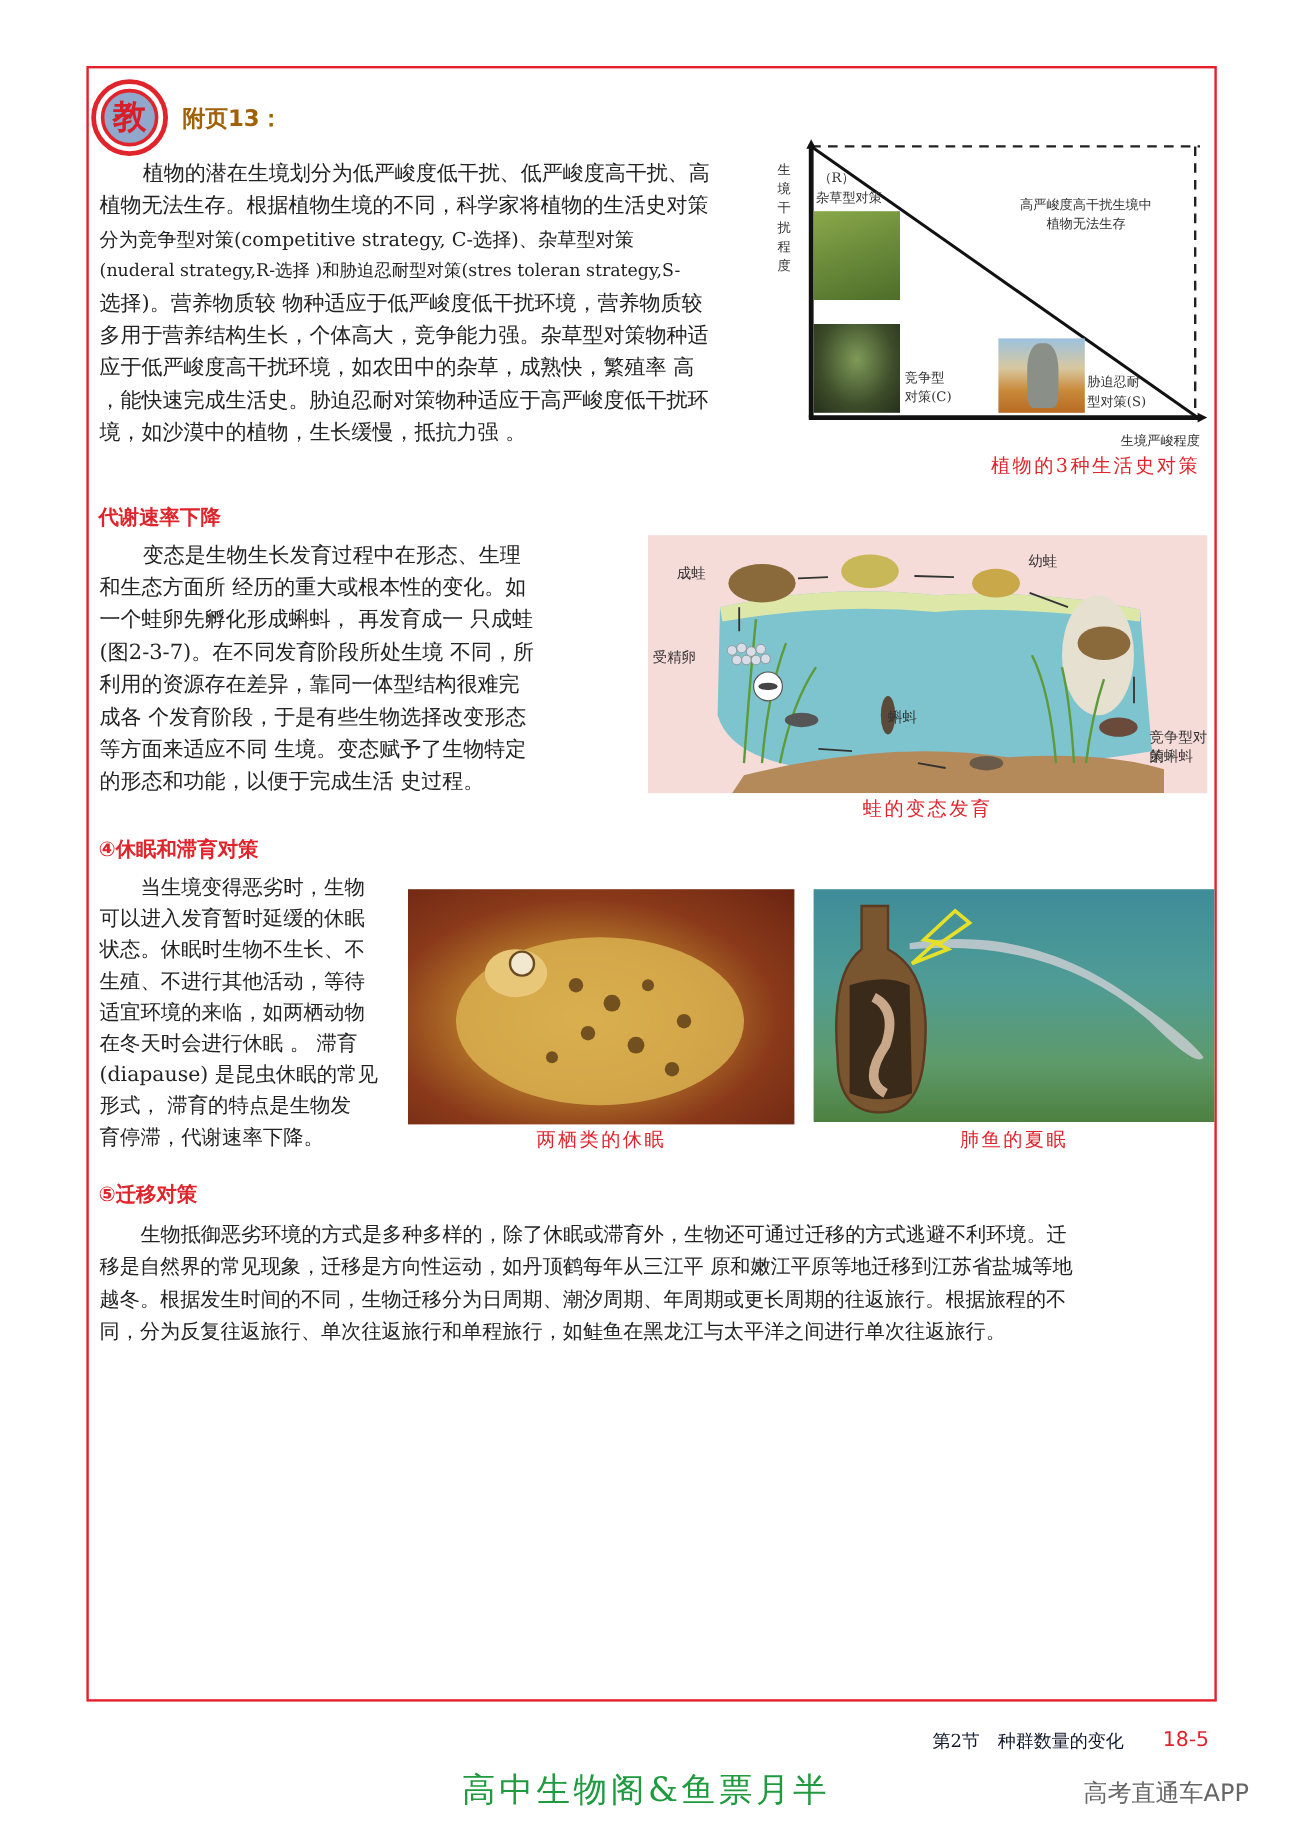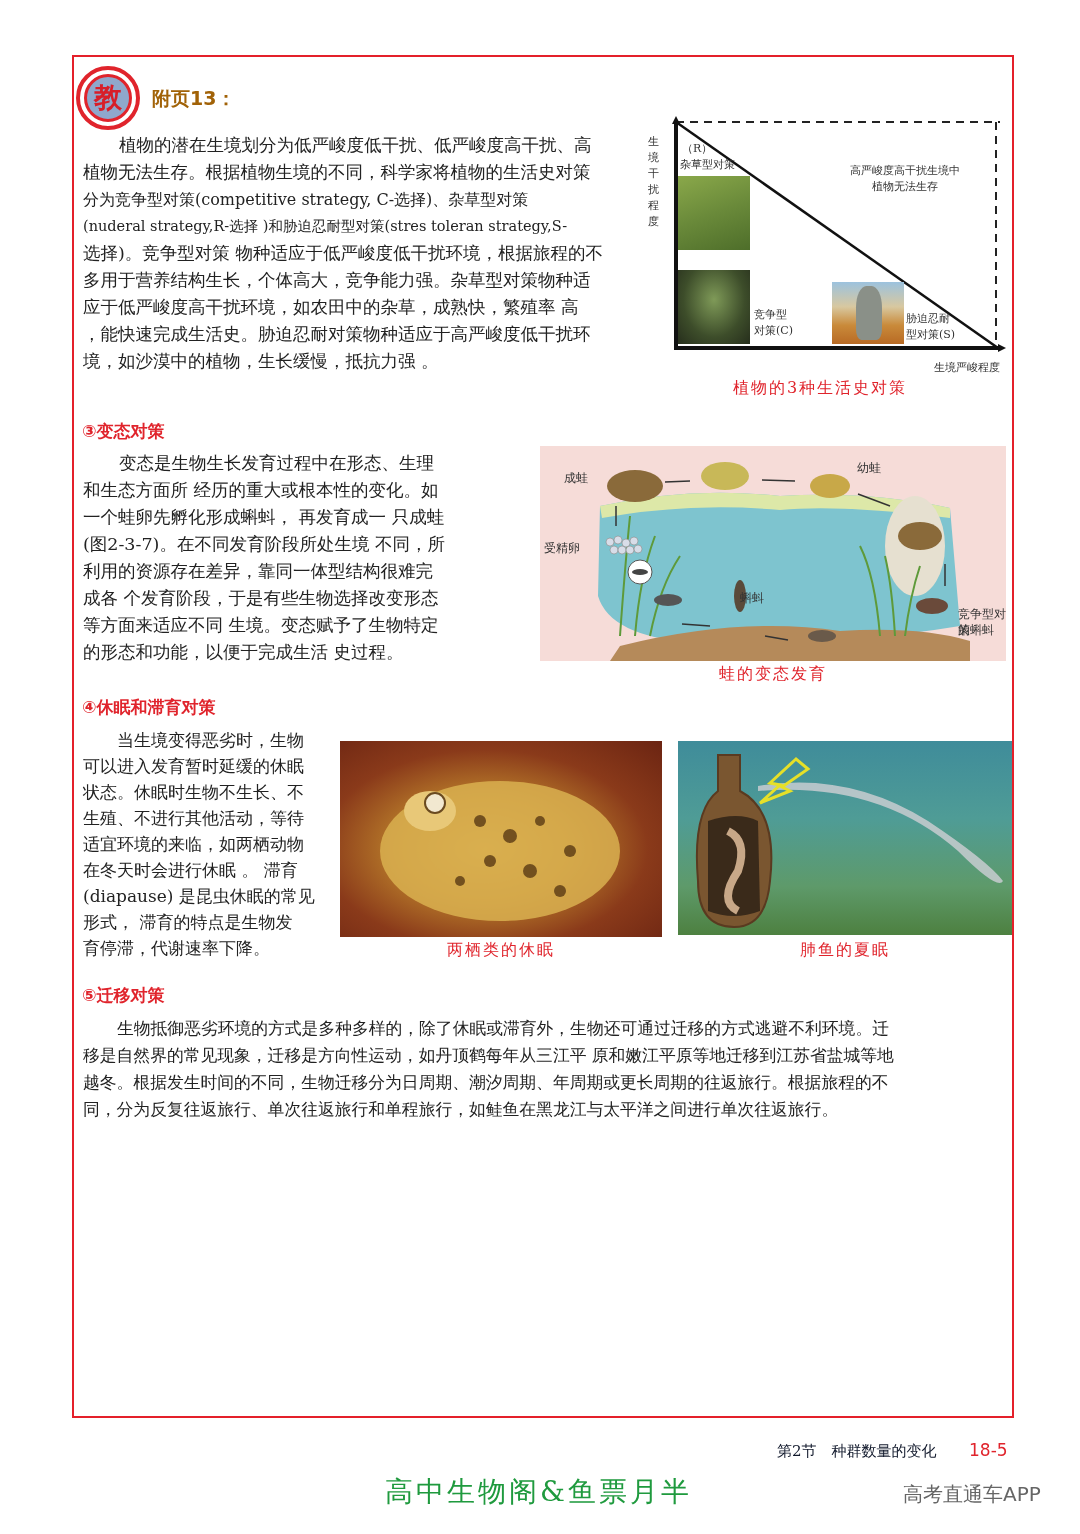--- a/index.html
+++ b/index.html
@@ -52,21 +52,21 @@
 <div class="badge">
   <div class="badge-inner">教</div>
 </div>
 <div class="page-label">附页13：</div>
 
 <div class="para" style="left:83px; top:132px; width:555px;">
   <span class="line" style="text-indent:36px;">植物的潜在生境划分为低严峻度低干扰、低严峻度高干扰、高</span>
   <span class="line">植物无法生存。根据植物生境的不同，科学家将植物的生活史对策</span>
   <span class="line" style="font-size:16px;">分为竞争型对策(competitive strategy, C-选择)、杂草型对策</span>
   <span class="line" style="font-size:14.5px;">(nuderal strategy,R-选择 )和胁迫忍耐型对策(stres  toleran strategy,S-</span>
-  <span class="line">选择)。竞争型对策 物种适应于低严峻度低干扰环境，根据旅程的不</span>
+  <span class="line">选择)。营养物质较 物种适应于低严峻度低干扰环境，营养物质较</span>
   <span class="line">多用于营养结构生长，个体高大，竞争能力强。杂草型对策物种适</span>
   <span class="line">应于低严峻度高干扰环境，如农田中的杂草，成熟快，繁殖率 高</span>
   <span class="line">，能快速完成生活史。胁迫忍耐对策物种适应于高严峻度低干扰环</span>
   <span class="line">境，如沙漠中的植物，生长缓慢，抵抗力强 。</span>
 </div>
 
 <div class="fig1">
   <svg width="380" height="250" style="position:absolute; left:0; top:0;">
     <line x1="36" y1="10" x2="360" y2="10" stroke="#222" stroke-width="2" stroke-dasharray="8,6"></line>
     <line x1="356" y1="10" x2="356" y2="234" stroke="#222" stroke-width="2" stroke-dasharray="8,6"></line>
@@ -89,23 +89,23 @@
 
   <div class="img-box" style="left:192px; top:170px; width:72px; height:62px; background:linear-gradient(180deg,#9cc2de 0%,#d8c8a0 40%,#c98a3a 70%,#b86a24 100%);">
     <div style="position:absolute; left:24px; top:4px; width:26px; height:54px; background:#8a9088; border-radius:40% 40% 20% 20%;"></div>
   </div>
   <div class="tiny" style="left:266px; top:200px;">胁迫忍耐</div>
   <div class="tiny" style="left:266px; top:216px;">型对策(S)</div>
 
   <div class="tiny" style="left:210px; top:52px;">高严峻度高干扰生境中</div>
   <div class="tiny" style="left:232px; top:68px;">植物无法生存</div>
 </div>
-<div class="caption" style="left:640px; top:378px; width:360px;">植物的3种生活史对策</div>
-
-<div class="sec-title" style="left:82px; top:420px;">③变态对策</div>
+<div class="caption" style="left:640px; top:378px; width:360px;text-align:right;">植物的3种生活史对策</div>
+
+<div class="sec-title" style="left:82px; top:420px;">代谢速率下降</div>
 <div class="para" style="left:83px; top:450px; width:390px;">
   <span class="line" style="text-indent:36px;">变态是生物生长发育过程中在形态、生理</span>
   <span class="line">和生态方面所 经历的重大或根本性的变化。如</span>
   <span class="line">一个蛙卵先孵化形成蝌蚪， 再发育成一 只成蛙</span>
   <span class="line">(图2-3-7)。在不同发育阶段所处生境 不同，所</span>
   <span class="line">利用的资源存在差异，靠同一体型结构很难完</span>
   <span class="line">成各 个发育阶段，于是有些生物选择改变形态</span>
   <span class="line">等方面来适应不同 生境。变态赋予了生物特定</span>
   <span class="line">的形态和功能，以便于完成生活 史过程。</span>
 </div>

